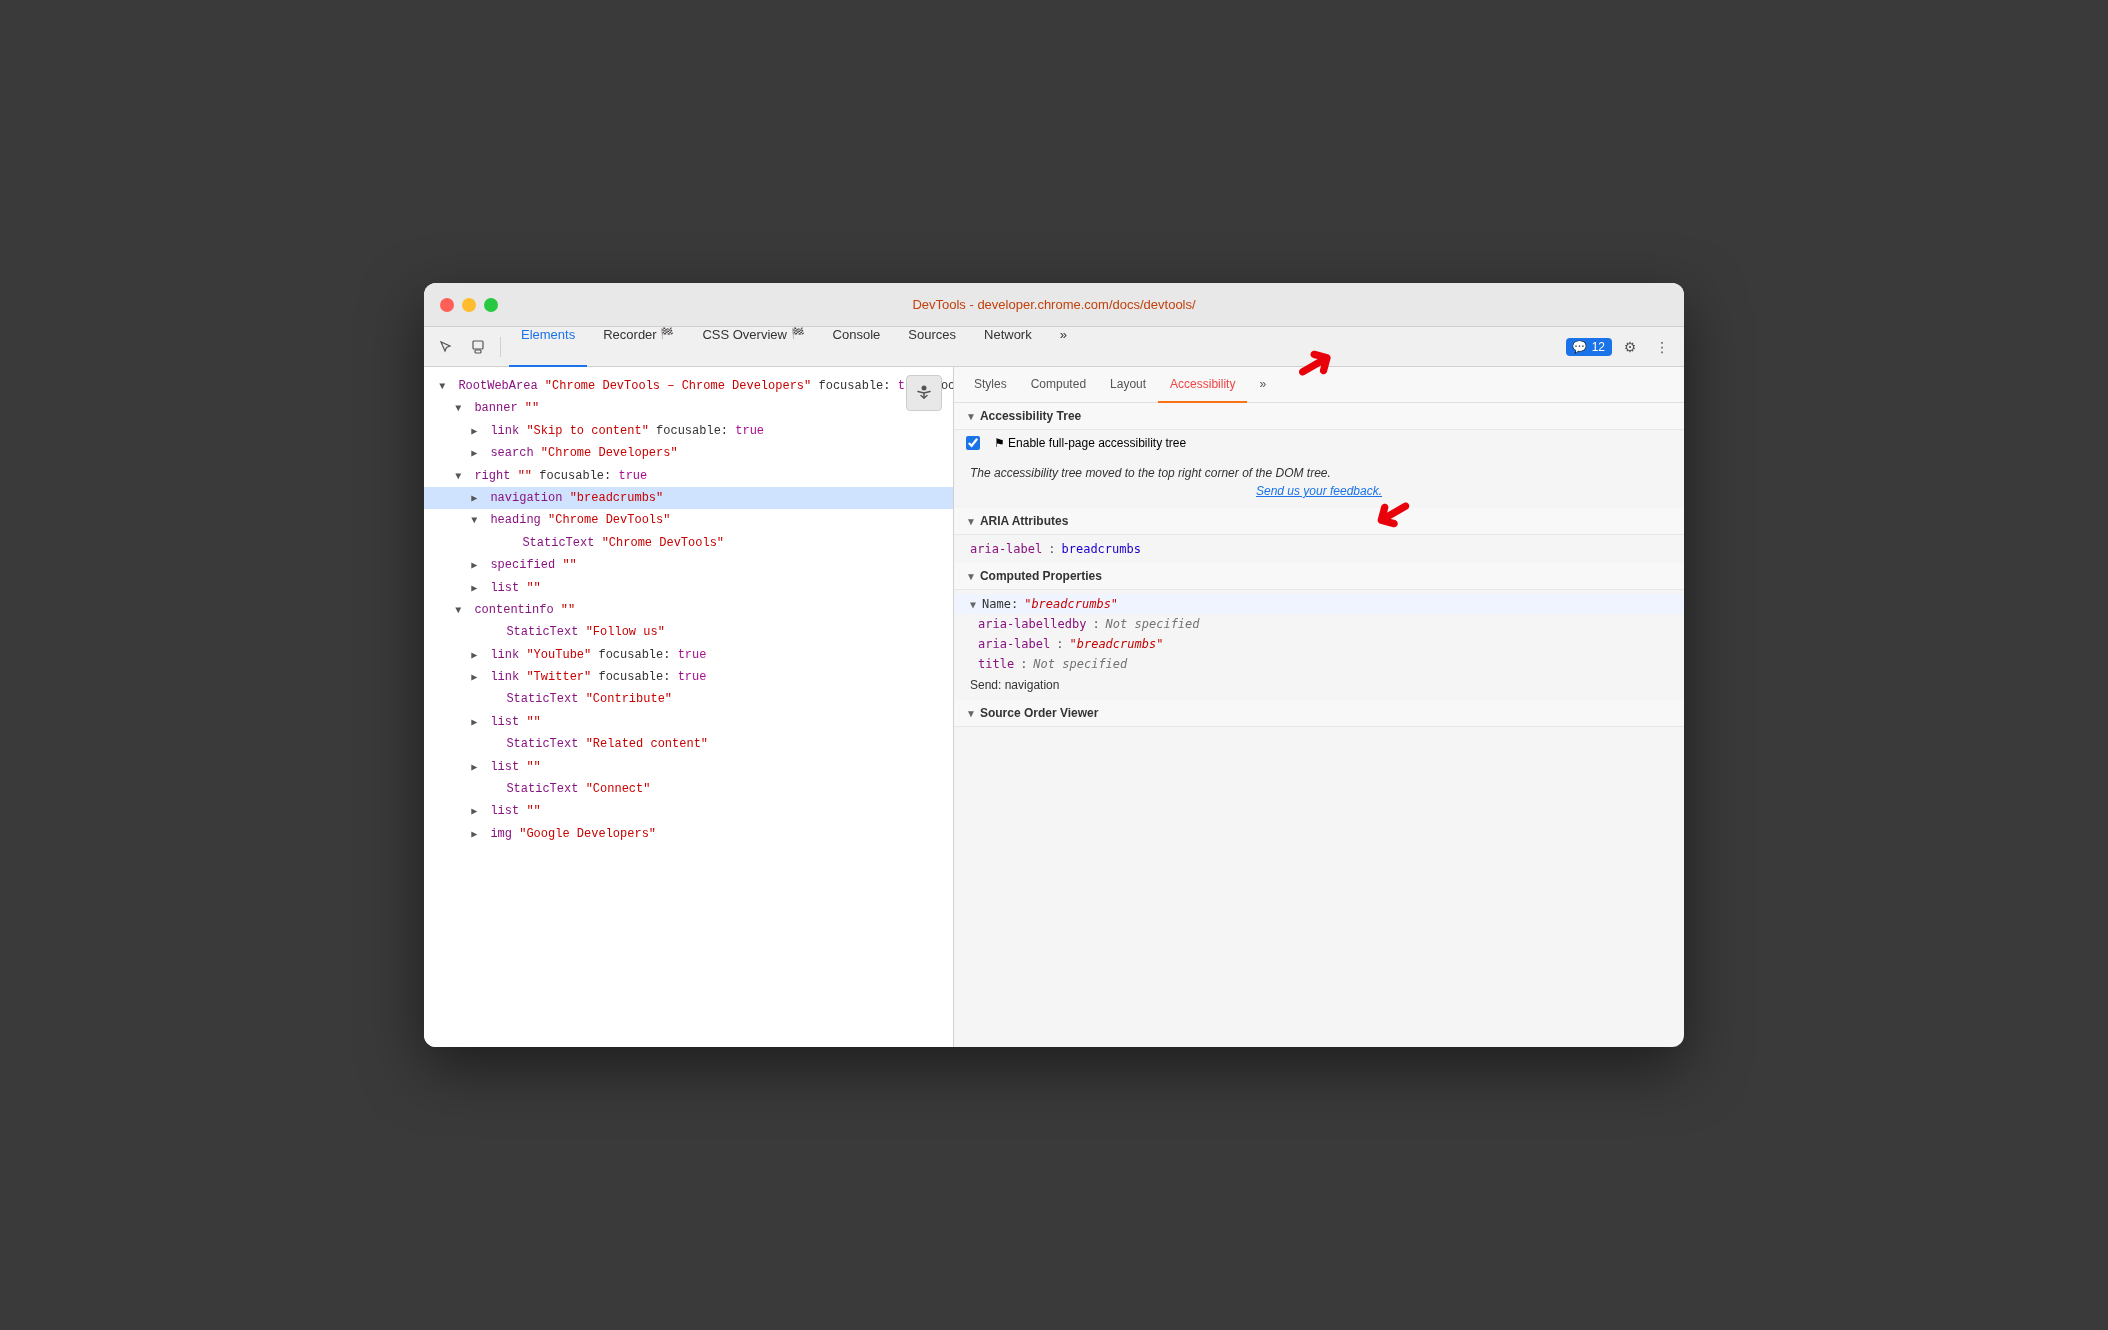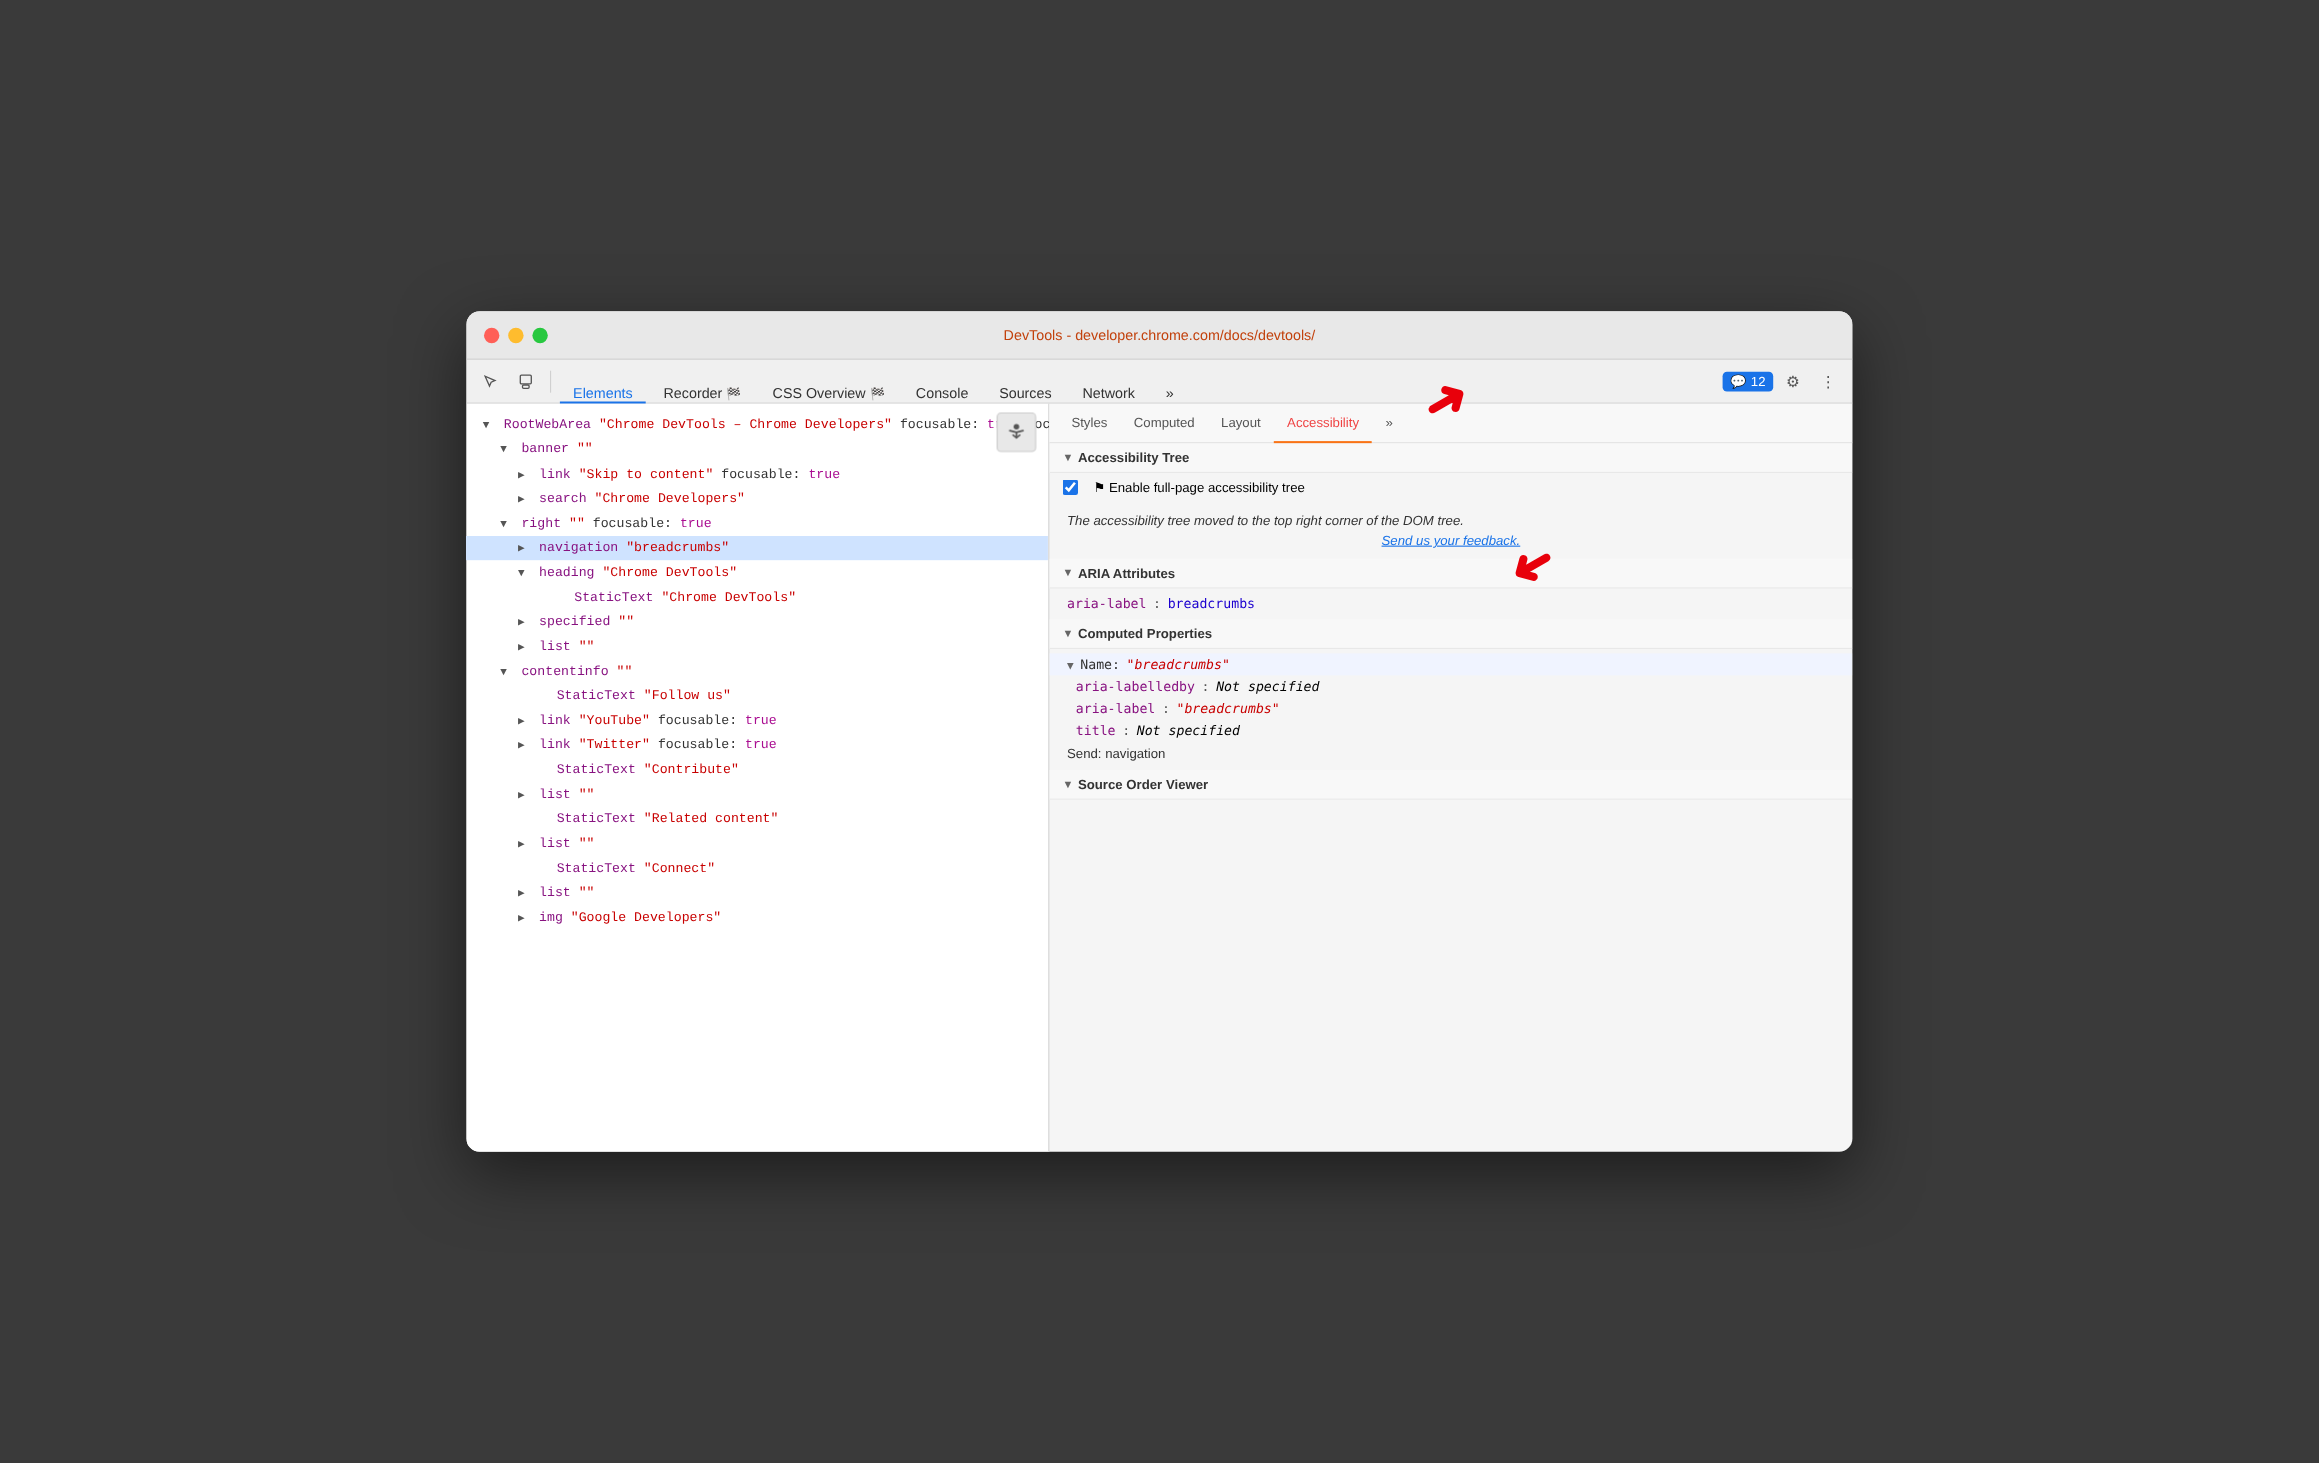--- a/index.html
+++ b/index.html
@@ -75,21 +75,21 @@
     .toolbar-separator {
       width: 1px;
       height: 20px;
       background: #d0d0d0;
       margin: 0 4px;
     }
     .tab-item {
       padding: 0 12px;
       height: 40px;
       display: flex;
-      align-items: flex-end;
+      align-items: flex-start;
       font-size: 13px;
       color: #333;
       cursor: pointer;
       border-bottom: 2px solid transparent;
       white-space: nowrap;
     }
     .tab-item.active {
       color: #1a73e8;
       border-bottom: 2px solid #1a73e8;
     }
@@ -240,21 +240,21 @@
     }
     .computed-header-row {
       display: flex;
       align-items: baseline;
       gap: 6px;
       padding: 3px 16px;
       font-size: 12px;
       font-family: 'Menlo', 'Monaco', monospace;
       background: #f0f4ff;
     }
-    .comp-italic { font-style: italic; color: #000000; }
+    .comp-italic { font-style: italic; color: #737373; }
     .role-row {
       padding: 4px 16px;
       font-size: 12px;
       color: #333;
     }
     .right-panel {
       flex: 1;
       display: flex;
       flex-direction: column;
       position: relative;

